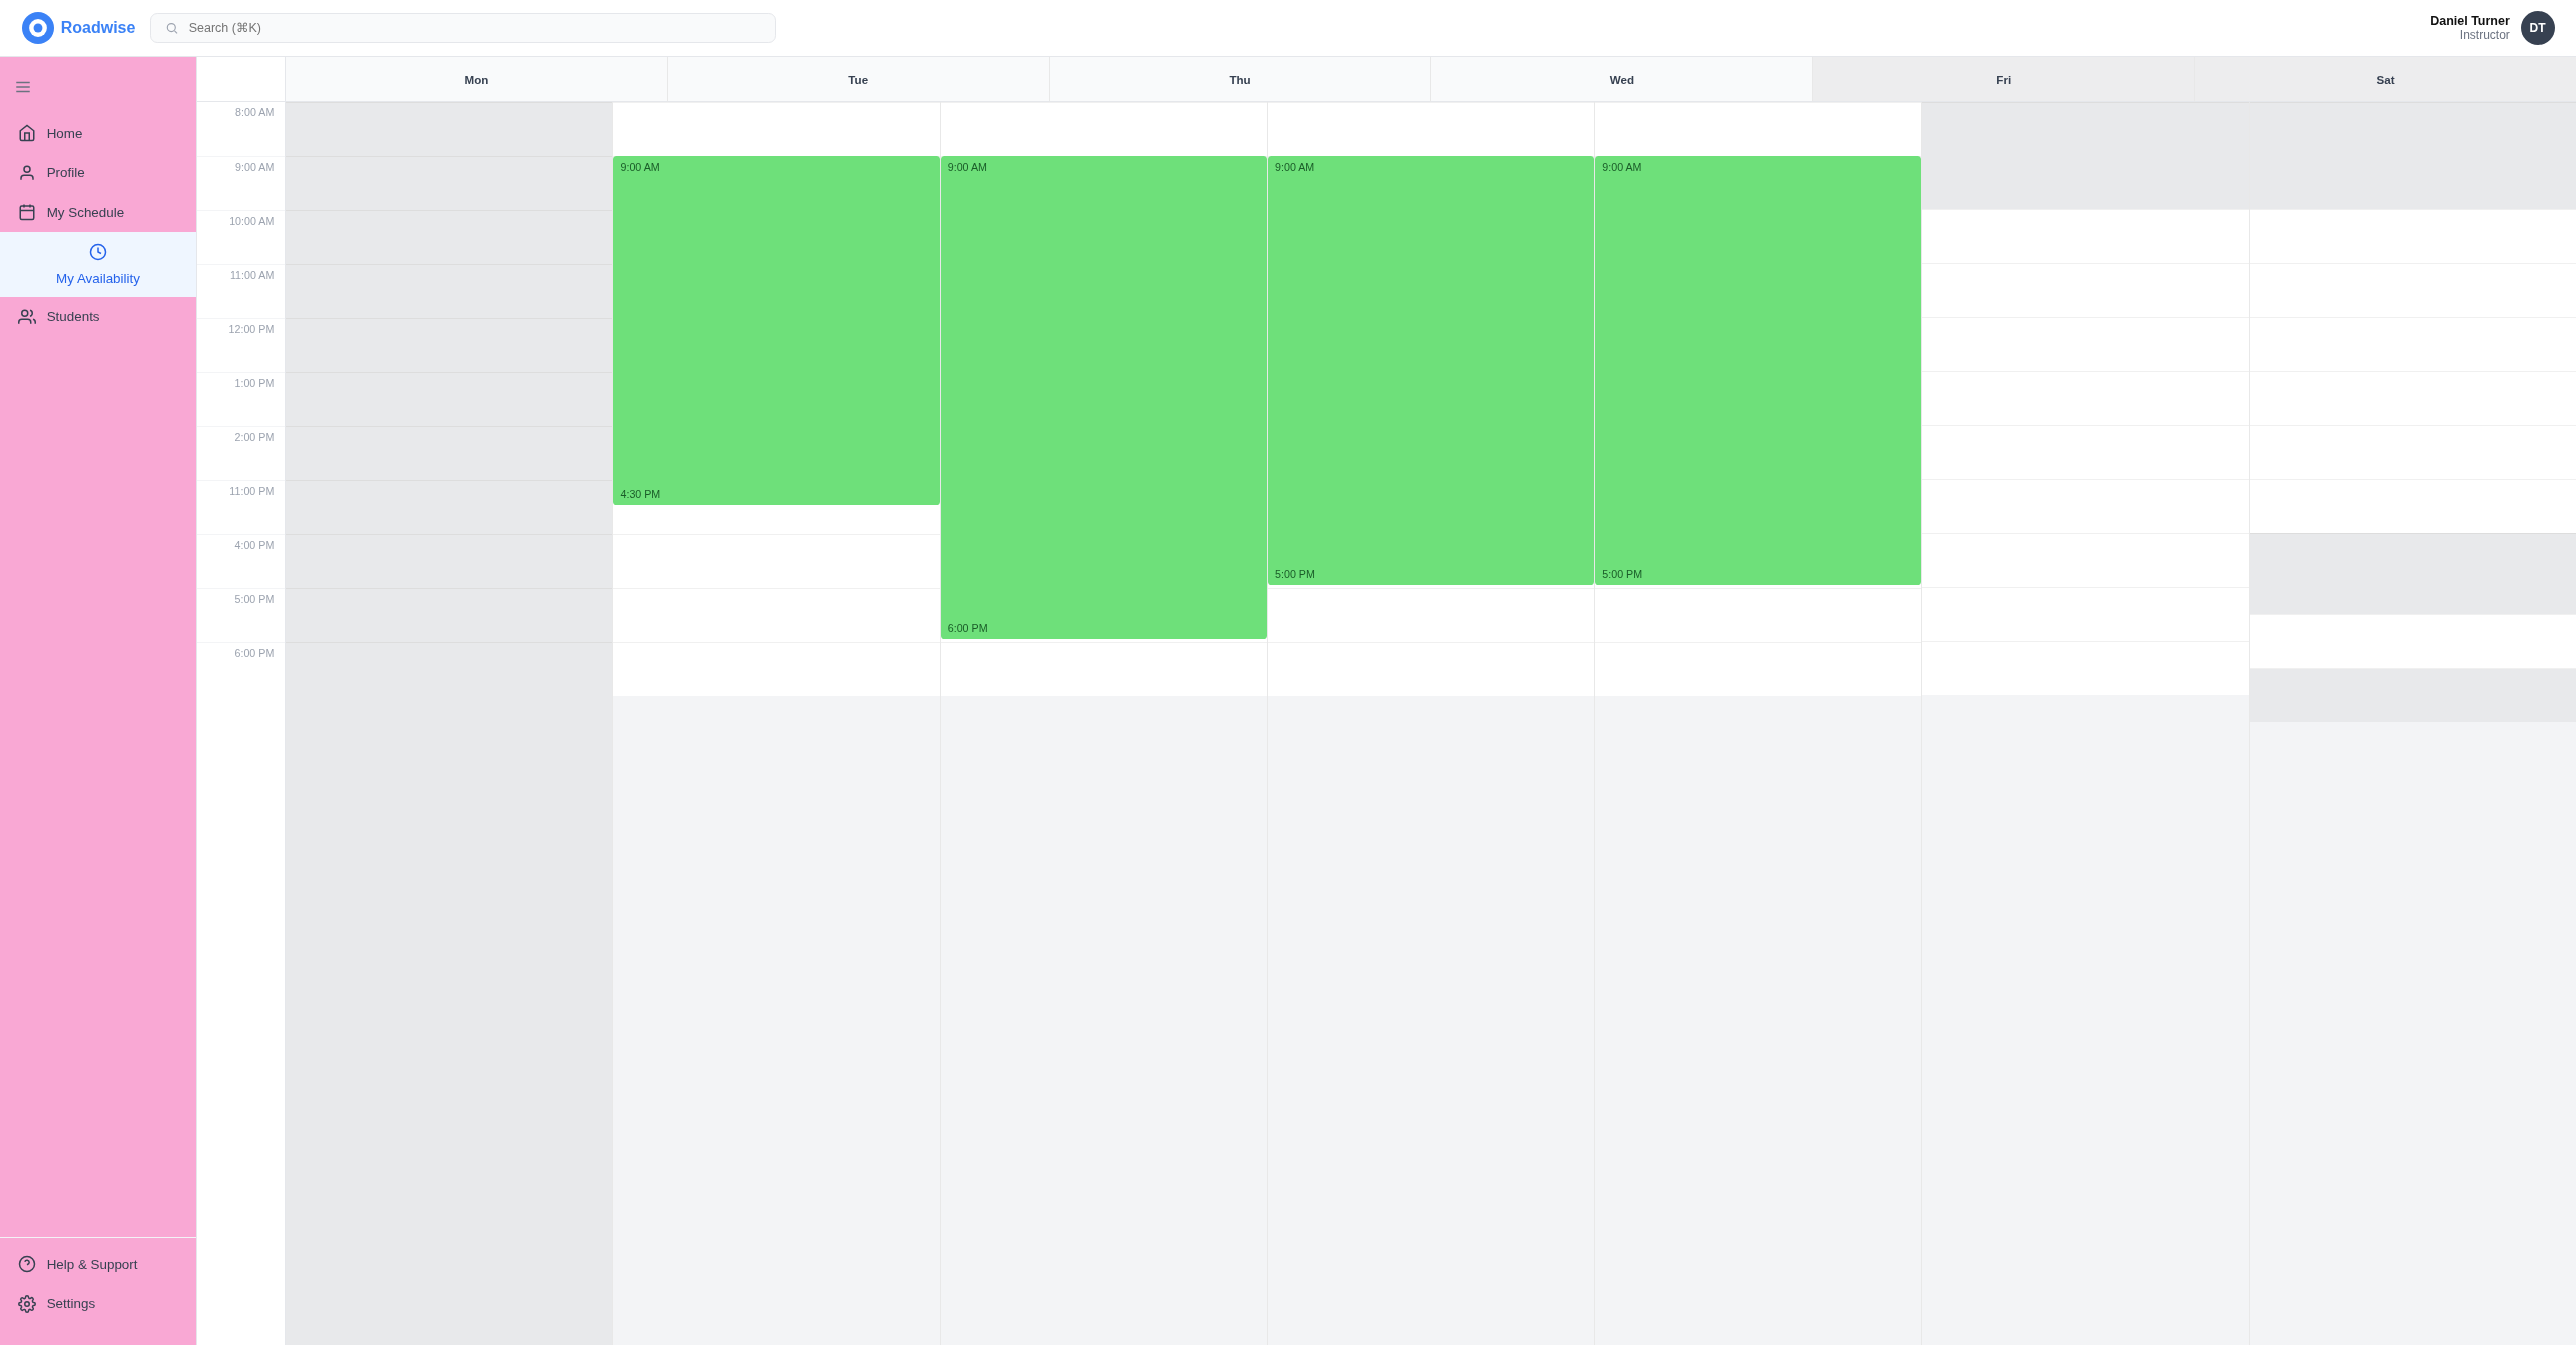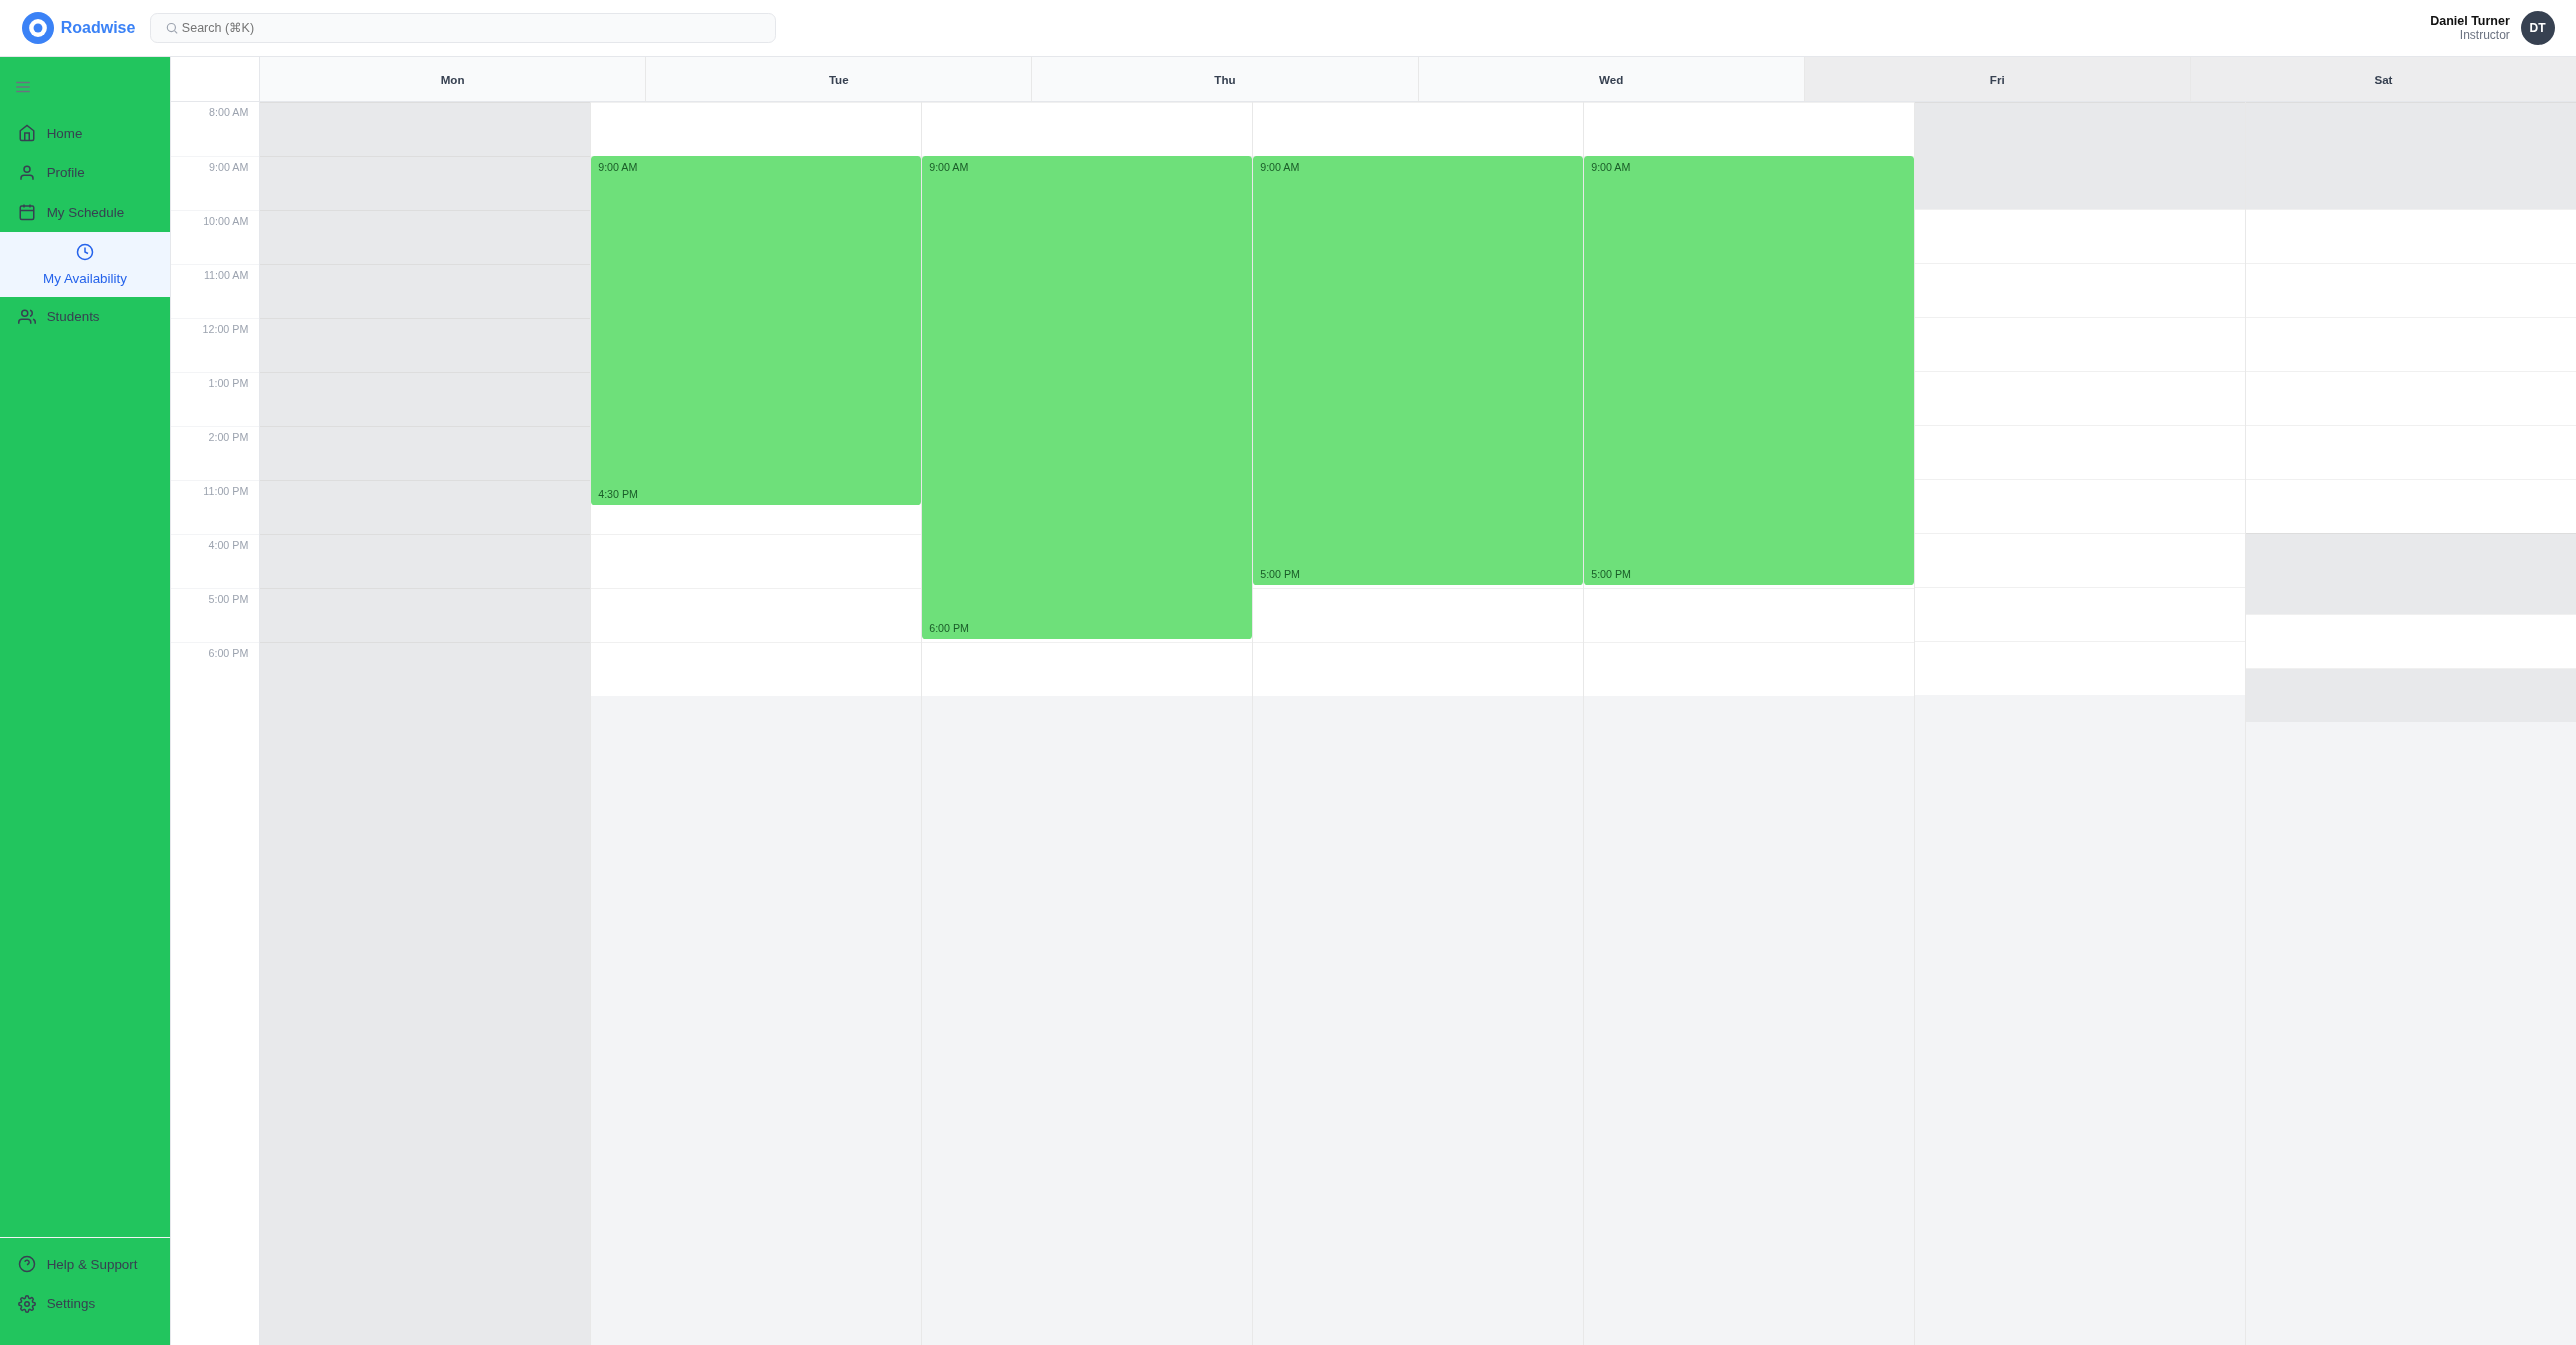--- a/index.html
+++ b/index.html
@@ -10,21 +10,21 @@
       display: flex; align-items: center; justify-content: space-between;
       background: #fff; height: 57px; padding: 0 21.5px;
       border-bottom: 0.9px solid #e5e7eb; flex-shrink: 0; z-index: 100;
     }
     .header-left { display: flex; align-items: center; gap: 14.3px; }
     .logo { display: flex; align-items: center; gap: 7.2px; }
     .logo-icon { width: 32px; height: 32px; }
     .logo-text { font-size: 16px; font-weight: 600; color: #111; }
     .logo-text span { color: #3b82f6; }
     .search-bar {
-      display: flex; align-items: center; gap: 3px;
+      display: flex; align-items: center; gap: 10px;
       background: #f9fafb; border: 0.9px solid #e5e7eb; border-radius: 7.2px;
       padding: 7.2px 14.3px; width: 626px;
     }
     .search-bar input {
       border: none; background: transparent; outline: none;
       font-size: 12.5px; color: #6b7280; width: 100%;
     }
     .user-area { display: flex; align-items: center; gap: 10.7px; }
     .user-info { text-align: right; }
     .user-name { font-size: 12.5px; font-weight: 600; color: #111; }
@@ -33,21 +33,21 @@
       width: 34px; height: 34px; border-radius: 50%; background: #374151;
       display: flex; align-items: center; justify-content: center;
       color: #fff; font-size: 12px; font-weight: 600;
     }
 
     
     .body { display: flex; flex: 1; overflow: hidden; }
 
     
     .sidebar {
-      width: 171px; background: #22c55e; border-right: 0.9px solid #e5e7eb;
+      width: 197px; background: #f9a8d4; border-right: 0.9px solid #e5e7eb;
       display: flex; flex-direction: column; padding: 14.3px 0; flex-shrink: 0;
     }
     .sidebar-toggle { padding: 7.2px 14.3px 14.3px; }
     .sidebar-toggle svg { width: 18px; height: 18px; color: #6b7280; cursor: pointer; }
     .nav-items { flex: 1; }
     .nav-item {
       display: flex; align-items: center; gap: 10.7px;
       padding: 10.7px 18px; cursor: pointer; color: #374151;
       font-size: 13.4px; font-weight: 500; border-radius: 0;
       transition: background 0.15s;

